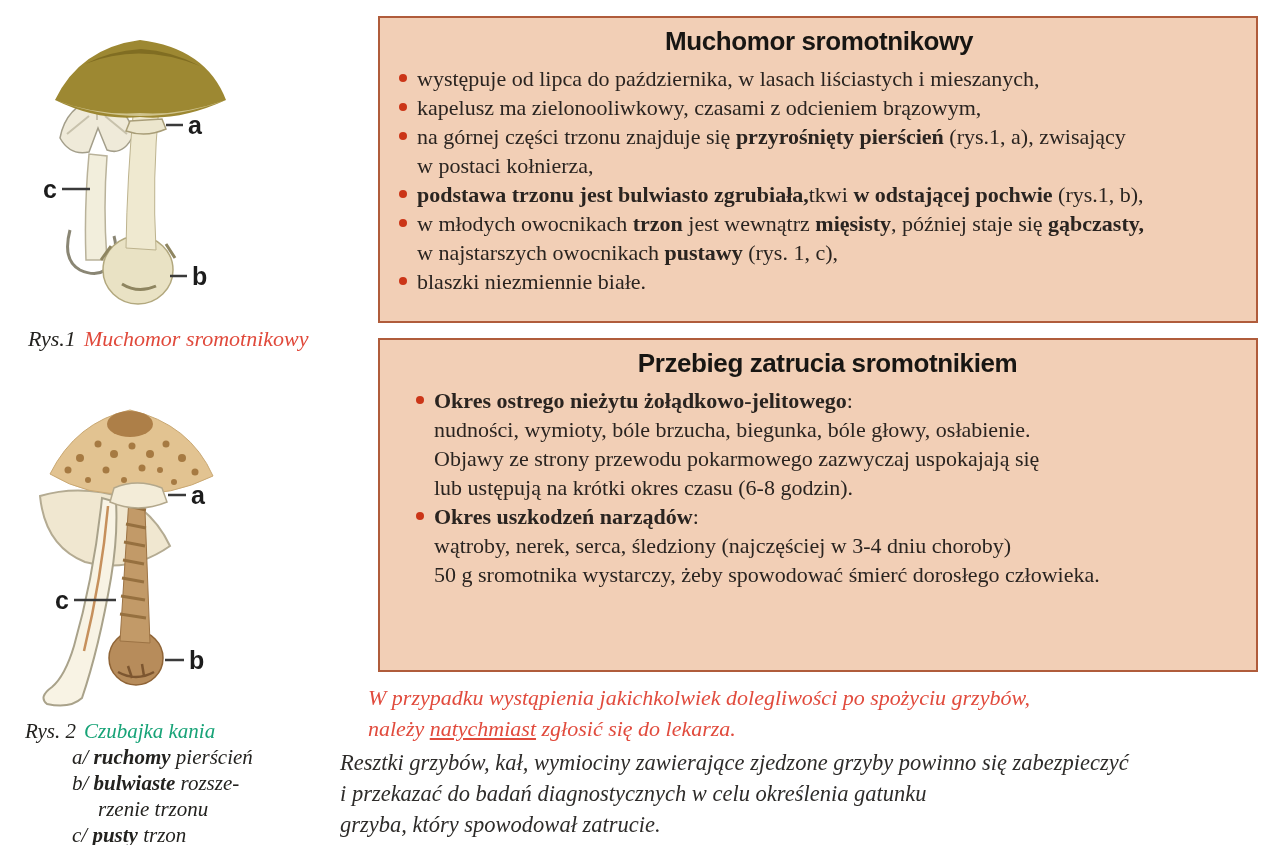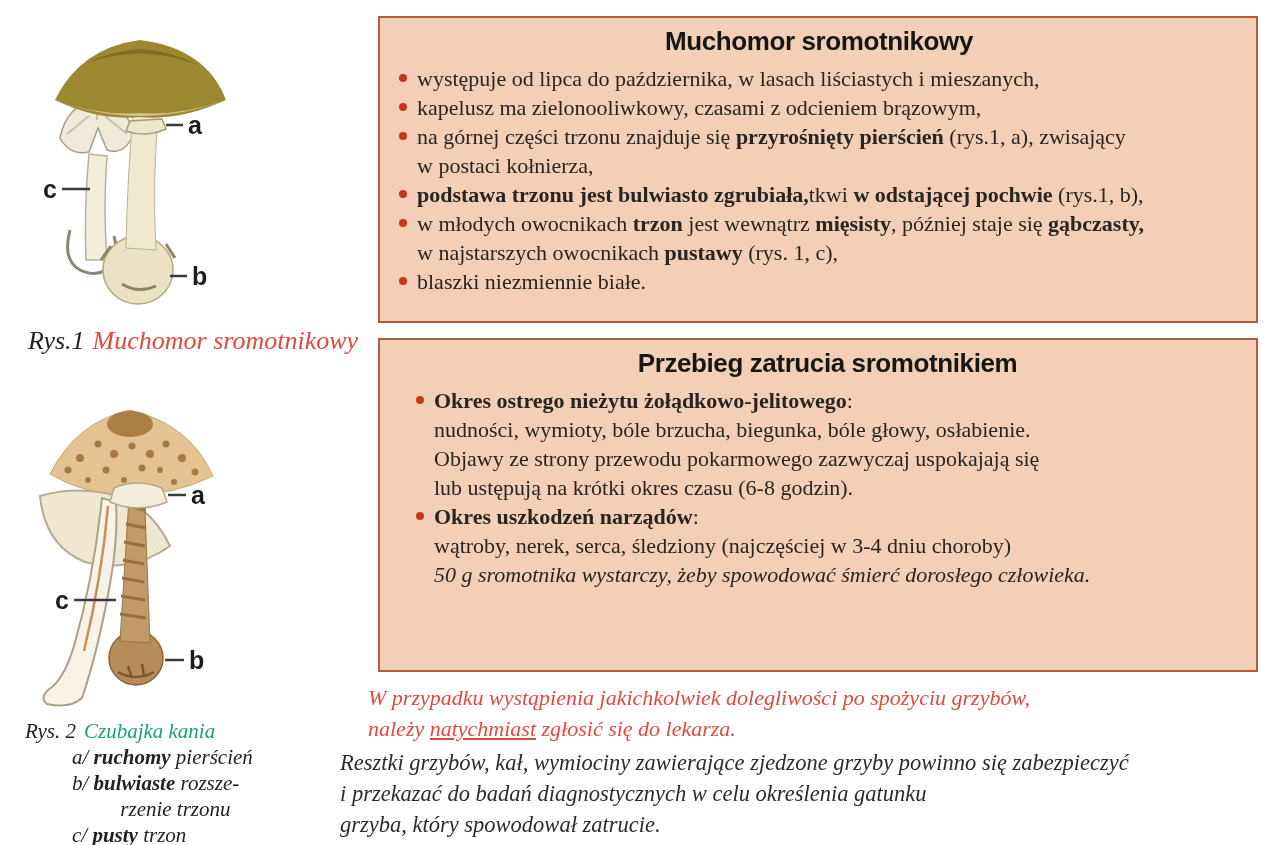--- a/index.html
+++ b/index.html
@@ -3,44 +3,44 @@
 <meta charset="utf-8">
 <style>
   * { margin:0; padding:0; box-sizing:border-box; }
   html,body { width:1280px; height:845px; background:#ffffff; overflow:hidden; }
   body { font-family:"Liberation Serif", serif; color:#2a2420; position:relative; }
 
   .figure { position:absolute; }
   #fig1 { left:10px; top:8px;  width:330px; height:312px; }
   #fig2 { left:10px; top:396px; width:330px; height:318px; }
 
-  .caption { position:absolute; font-style:italic; font-size:26px; color:#23221f; }
+  .caption { position:absolute; font-style:italic; font-size:22px; color:#23221f; }
   #cap1 { left:28px; top:326px; }
   #cap2 { left:25px; top:718px; line-height:26px; font-size:21px; }
   .cap-prefix { color:#23221f; }
   .cap-title  { margin-left:8px; }
   #cap1 .cap-title { color:#e0493b; }
   #cap2 .cap-title { color:#17a377; }
   .legend { margin-left:47px; }
   .legend .line { white-space:nowrap; }
-  .legend .line.ind { margin-left:26px;text-align:center; }
+  .legend .line.ind { margin-left:26px; }
 
   .panel { position:absolute; left:378px; width:880px; background:#f2cfb6;
            border:2px solid #b05c3b; padding:6px 14px 8px 16px; }
   #box1 { top:16px;  height:307px; }
   #box2 { top:338px; height:334px;padding-left:33px; }
   .panel-title { font-family:"Liberation Sans", sans-serif; font-weight:bold;
                  font-size:26px; letter-spacing:-0.4px; text-align:center;
                  color:#181613; margin:2px 0 7px 0; }
   .bullet-item { display:flex; font-size:22px; line-height:29px; }
   .dot { width:8px; height:8px; border-radius:50%; background:#cb3517;
          margin:10px 10px 0 3px; flex:none; }
   .lines { flex:1; }
   .b { font-weight:bold; }
-  .i { font-style:italic; }
+  .i { }
   .u { text-decoration:underline; }
 
   #warning { position:absolute; left:368px; top:682px; width:900px;
              font-style:italic; font-size:22px;
              line-height:31px; color:#e14b3d; }
   #note { position:absolute; left:340px; top:747px; width:940px;
           text-align:left; font-style:italic; font-size:22.5px;
           line-height:31px; color:#2e2c2a; }
 
   svg text.lbl { font-family:"Liberation Sans", sans-serif; font-weight:bold;

